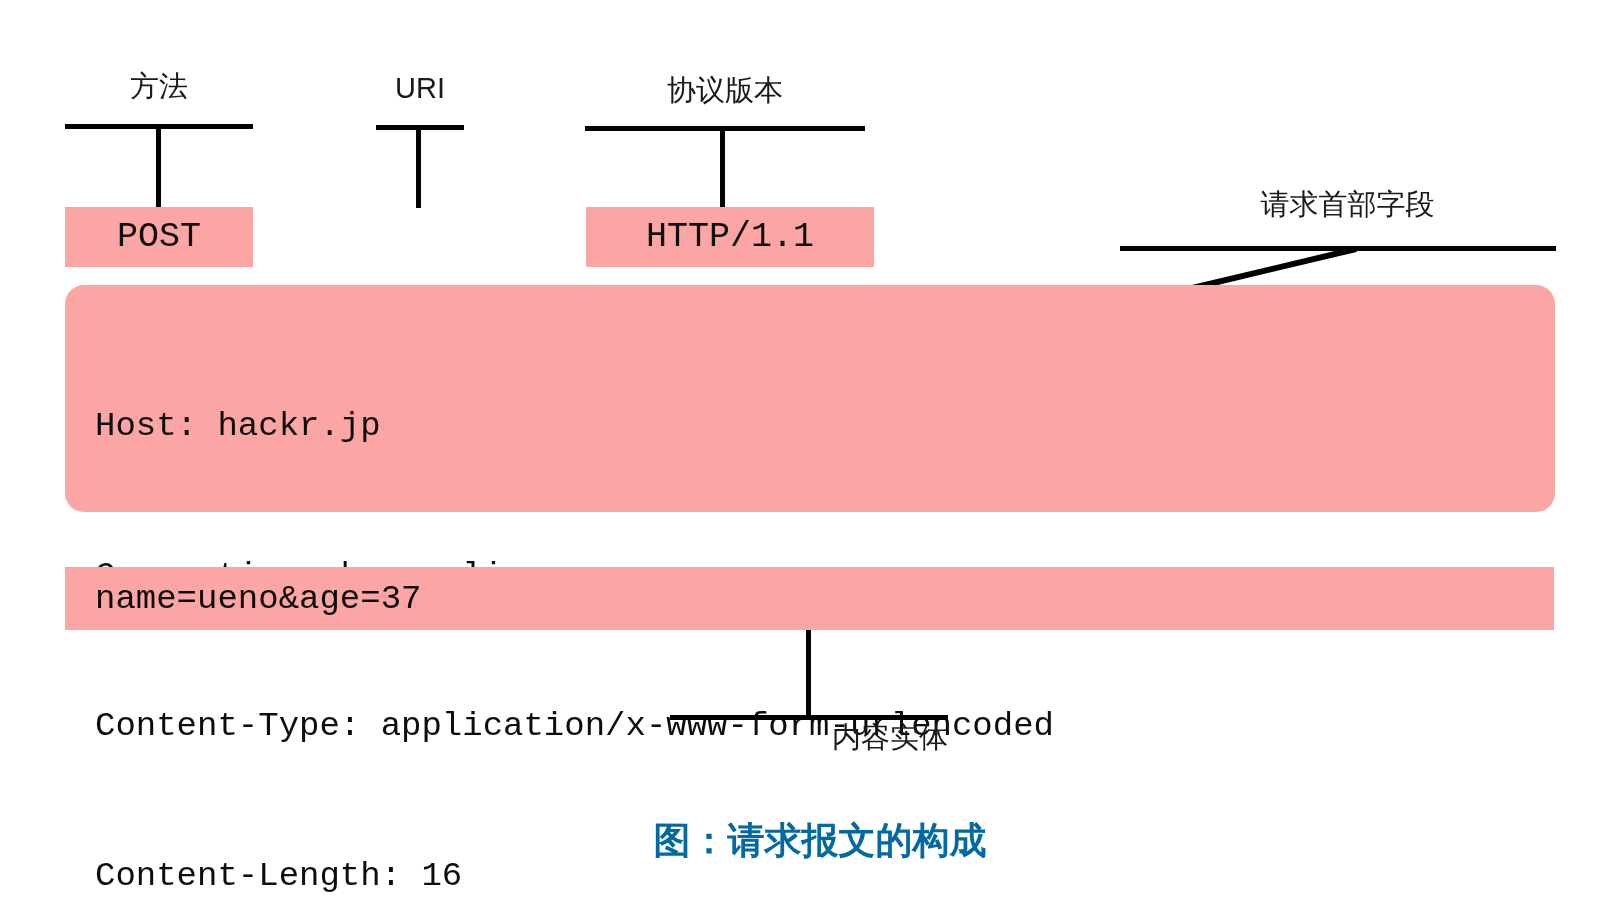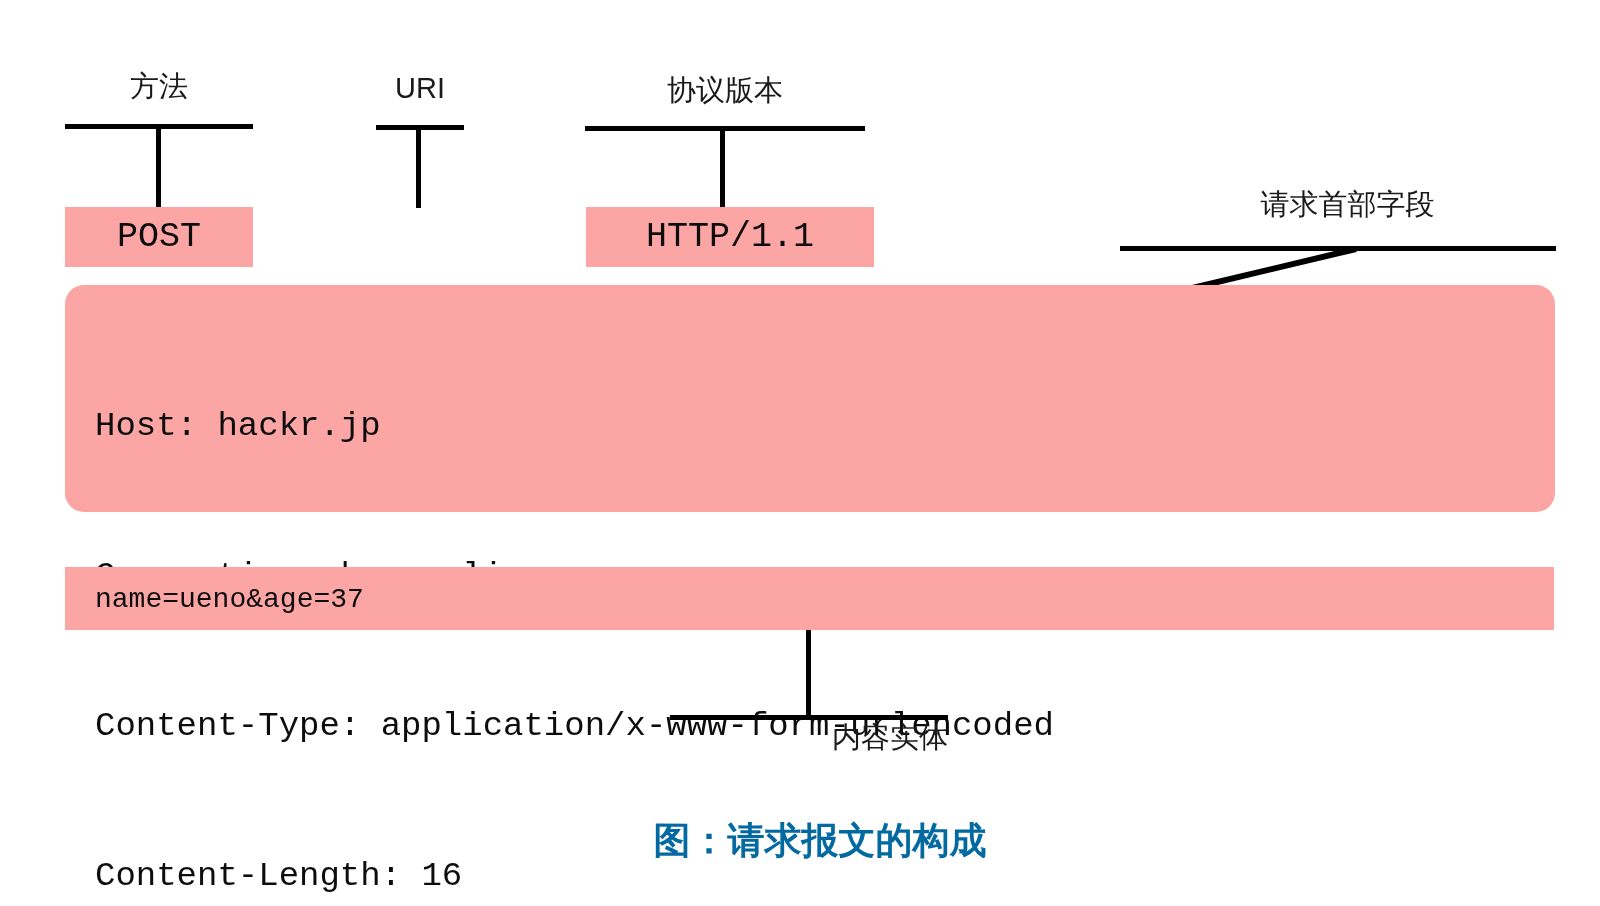--- a/index.html
+++ b/index.html
@@ -78,21 +78,21 @@
   }
   .header-lines div { white-space: pre; }
 
   
   .body-text {
     position: absolute;
     left: 30px;
     top: 50%;
     transform: translateY(-50%);
     font-family: "Liberation Mono", monospace;
-    font-size: 28px;
+    font-size: 34px;
     color: #0d0d0d;
     white-space: pre;
   }
 
   
   .leader-svg {
     position: absolute;
     overflow: visible;
     pointer-events: none;
   }

